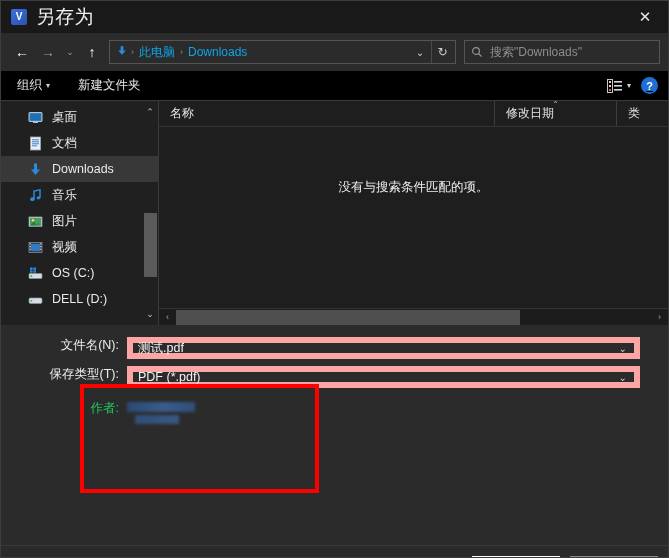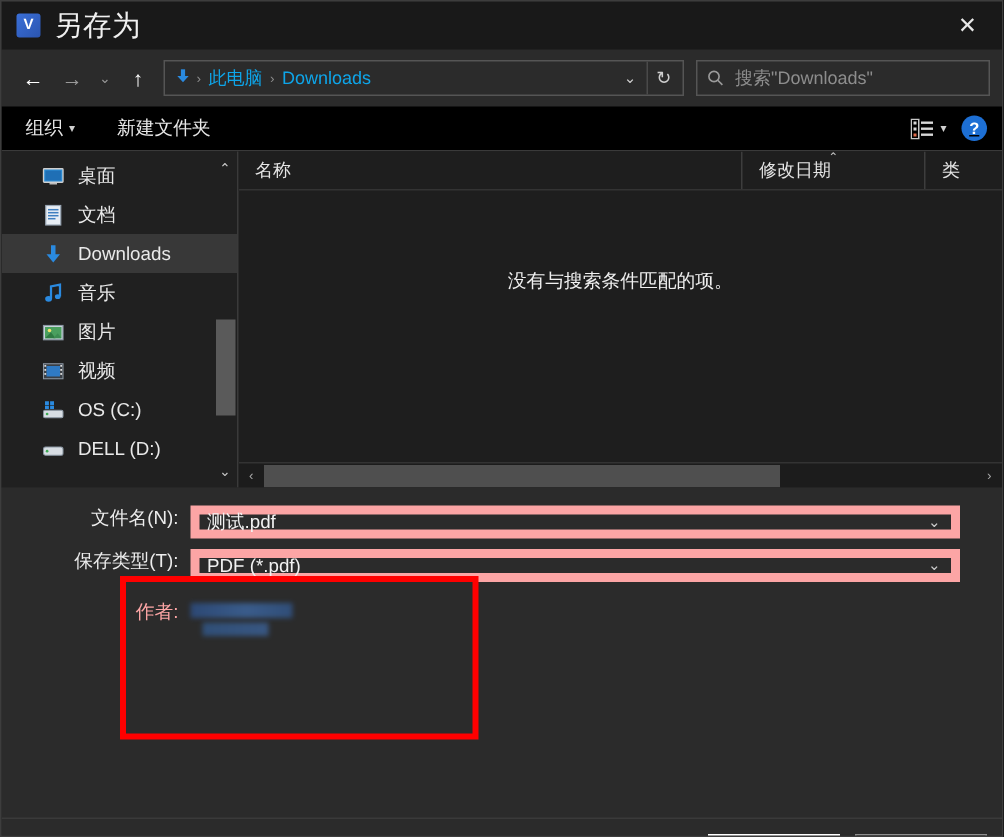--- a/index.html
+++ b/index.html
@@ -274,21 +274,21 @@
     z-index: 20;
   }
 
   .author-row {
     position: absolute; left: 0; top: 5px;
     display: flex; align-items: flex-start;
     width: 100%;
   }
   .author-label {
     flex: 0 0 126px; text-align: right; padding-right: 8px;
-    color: #fca5a5; font-size: 12.5px;
+    color: #22c55e; font-size: 12.5px;
   }
   .redact {
     margin-top: 2px;
     width: 68px; height: 10px;
     background: linear-gradient(90deg,#2d4a78,#3b5f90 55%,#31507c);
     filter: blur(1.6px);
     opacity: .95;
   }
   .redact2 {
     margin-top: 3px; margin-left: 8px;

